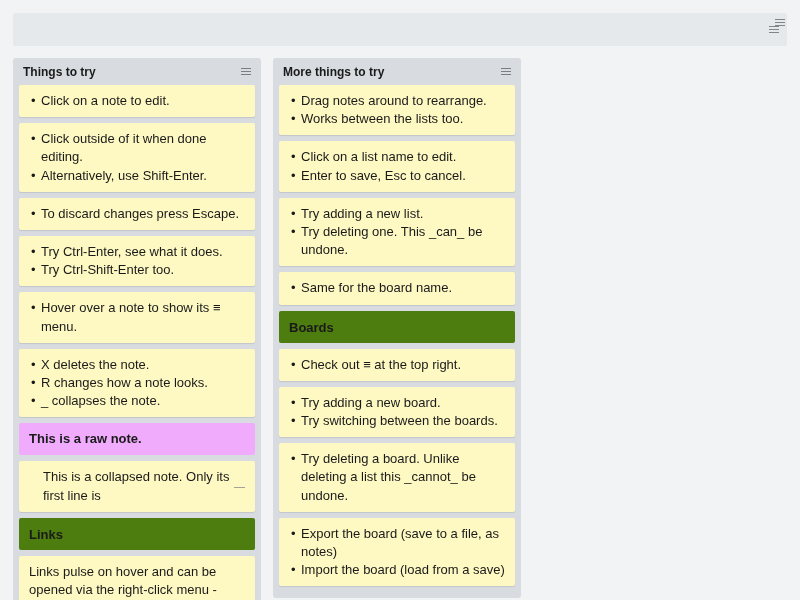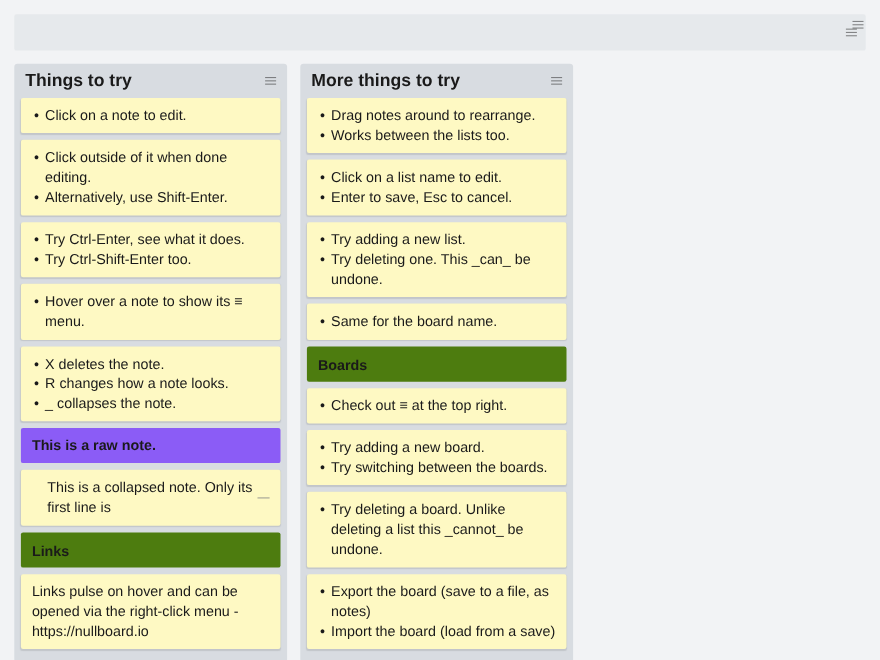--- a/index.html
+++ b/index.html
@@ -36,42 +36,42 @@
   padding-bottom: 6px;
 }
 .list-header {
   display: flex;
   align-items: center;
   justify-content: space-between;
   padding: 7px 10px 6px 10px;
 }
 .list-title {
   font-weight: 700;
-  font-size: 16px;
+  font-size: 12px;
   text-align: right;
 }
 .note {
   background: #fef9c3;
   margin: 0 6px 6px 6px;
   border-radius: 2px;
   padding: 7px 10px;
   box-shadow: 0 1px 1px rgba(0,0,0,0.1);
   line-height: 1.4;
   position: relative;
 }
 .note ul { list-style: none; padding: 0; }
 .note li { position: relative; padding-left: 12px; }
 .note li::before {
   content: "•";
   position: absolute;
   left: 2px;
   top: 0;
 }
 .note.raw {
-  background: #8b5cf6;
+  background: #f0abfc;
   box-shadow: none;
   font-weight: 600;
 }
 .note.section {
   background: #4d7c0f;
   box-shadow: none;
   font-weight: 600;
   padding-top: 8px;
   padding-bottom: 6px;
 }
@@ -134,20 +134,25 @@
       </div>
       <div class="note">
         <ul>
           <li>Click on a note to edit.</li>
         </ul>
       </div>
       <div class="note">
         <ul>
           <li>Click outside of it when done editing.</li>
           <li>Alternatively, use Shift-Enter.</li>
+        </ul>
+      </div>
+      <div class="note">
+        <ul>
+          <li>To discard changes press Escape.</li>
         </ul>
       </div>
       <div class="note">
         <ul>
           <li>Try Ctrl-Enter, see what it does.</li>
           <li>Try Ctrl-Shift-Enter too.</li>
         </ul>
       </div>
       <div class="note">
         <ul>

